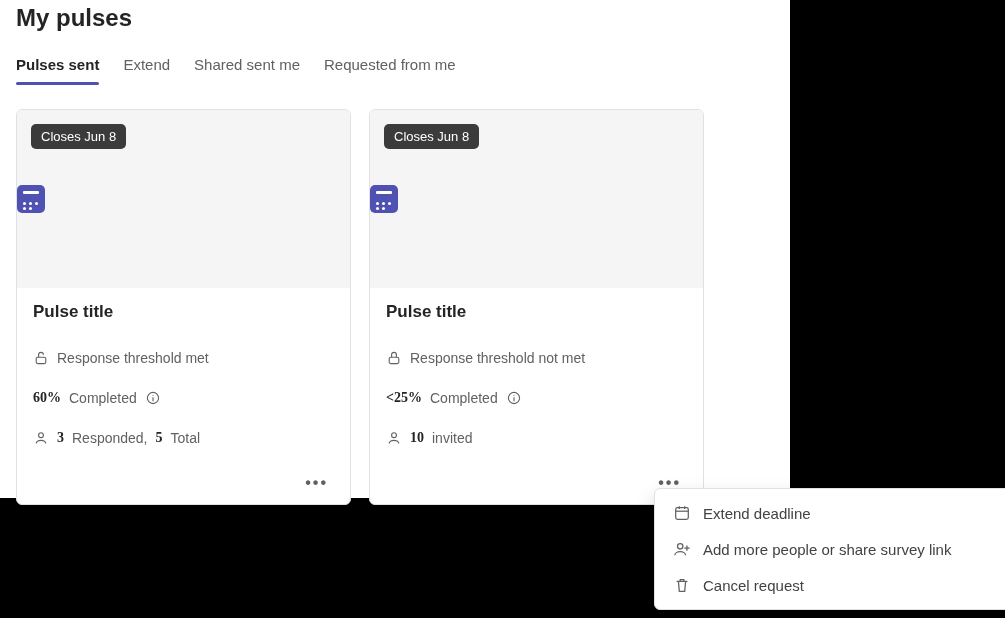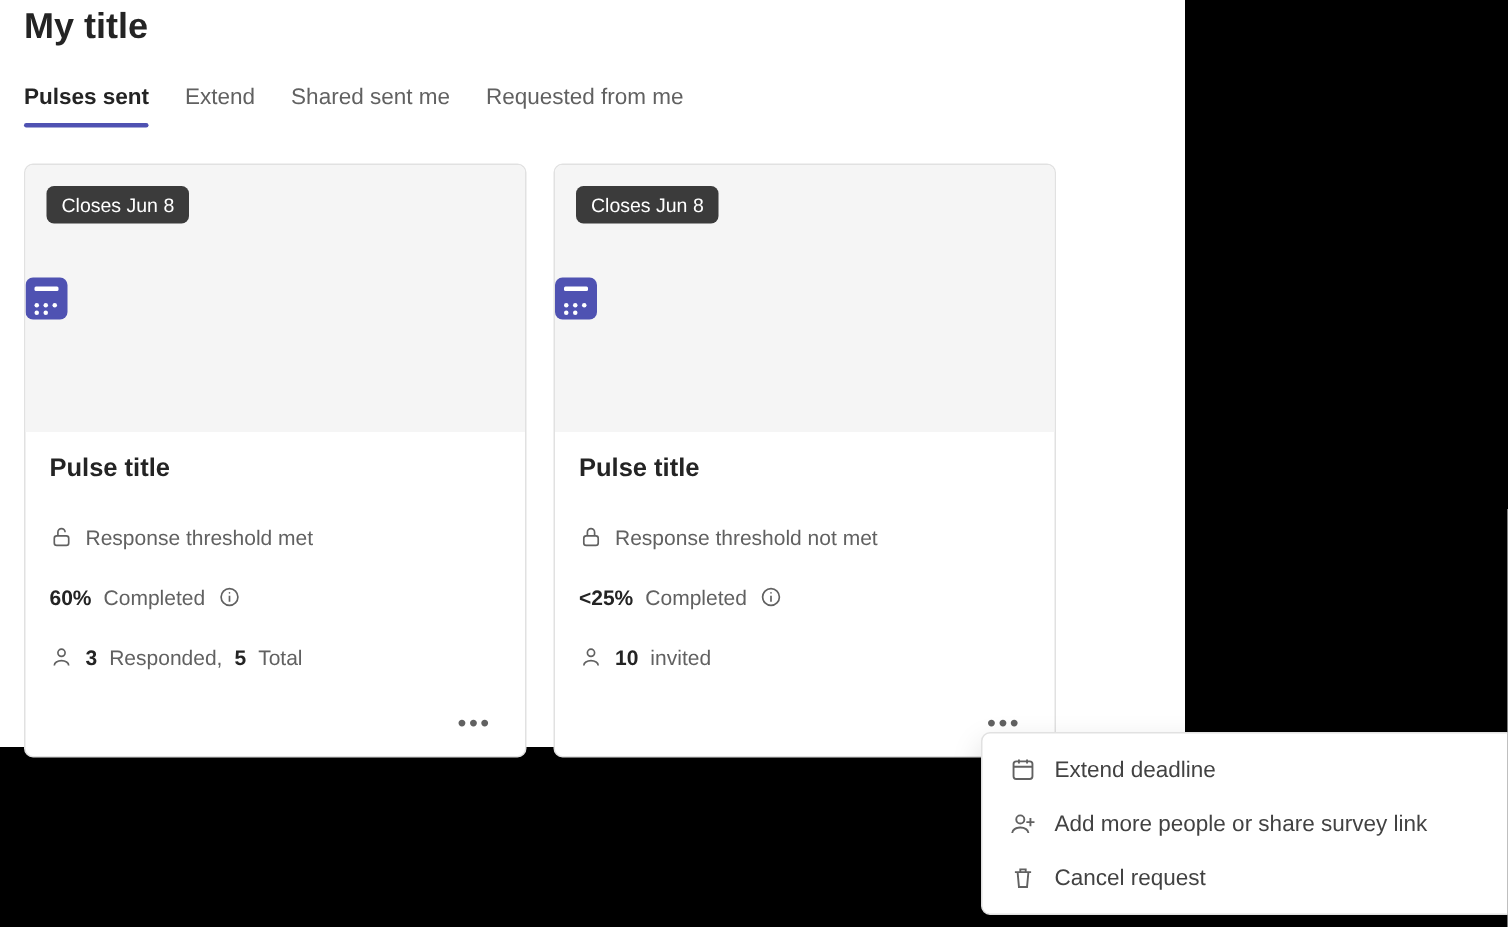--- a/index.html
+++ b/index.html
@@ -118,21 +118,21 @@
       gap: 8px;
       color: #616161;
       font-size: 14px;
     }
     .stat-row .icon {
       width: 16px;
       display: inline-flex;
       justify-content: center;
       color: #616161;
     }
-    .stat-row b { color: #242424; font-weight: 600; }
+    .stat-row b { color: #242424; font-weight: 600; font-family: Liberation Serif, serif; }
     .ellipsis {
       align-self: flex-end;
       margin-top: auto;
       padding: 4px 6px 2px 6px;
       cursor: pointer;
       color: #616161;
       letter-spacing: 2px;
       font-weight: 700;
       font-size: 16px;
     }
@@ -160,21 +160,21 @@
     }
     .menu-item .icon { width: 18px; display: inline-flex; justify-content: center; color: #616161; }
 
     svg { width: 16px; height: 16px; stroke: currentColor; fill: none; stroke-width: 1.4; }
     .menu svg { width: 18px; height: 18px; }
   </style>
 </head>
 <body>
 
 <div class="surface">
-  <h1 class="page-title">My title</h1>
+  <h1 class="page-title">My pulses</h1>
 
   <div class="tabs">
     <div class="tab active">Pulses sent</div>
     <div class="tab">Extend</div>
     <div class="tab">Shared sent me</div>
     <div class="tab">Requested from me</div>
   </div>
 
   <div class="cards">
 

